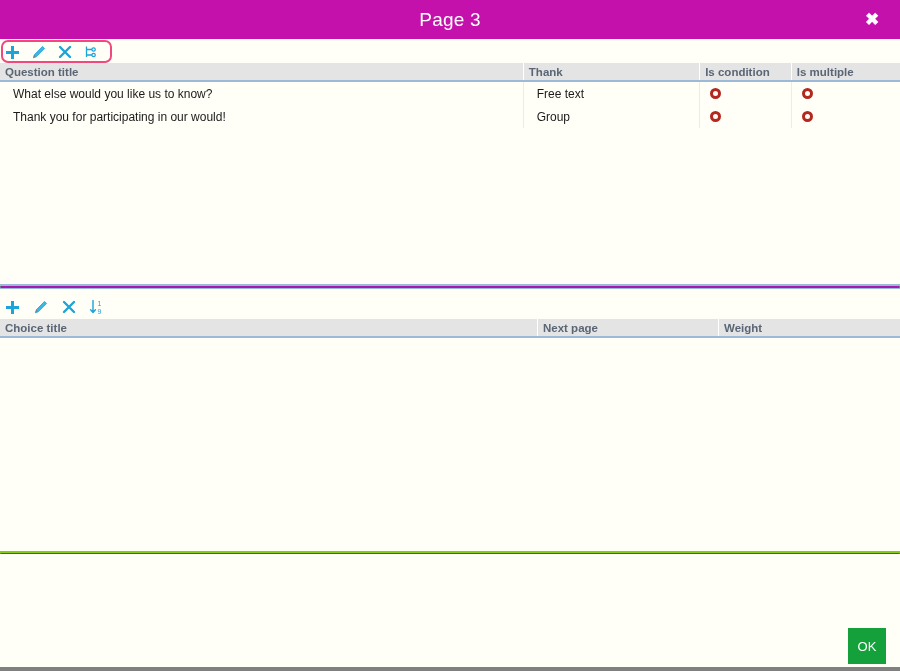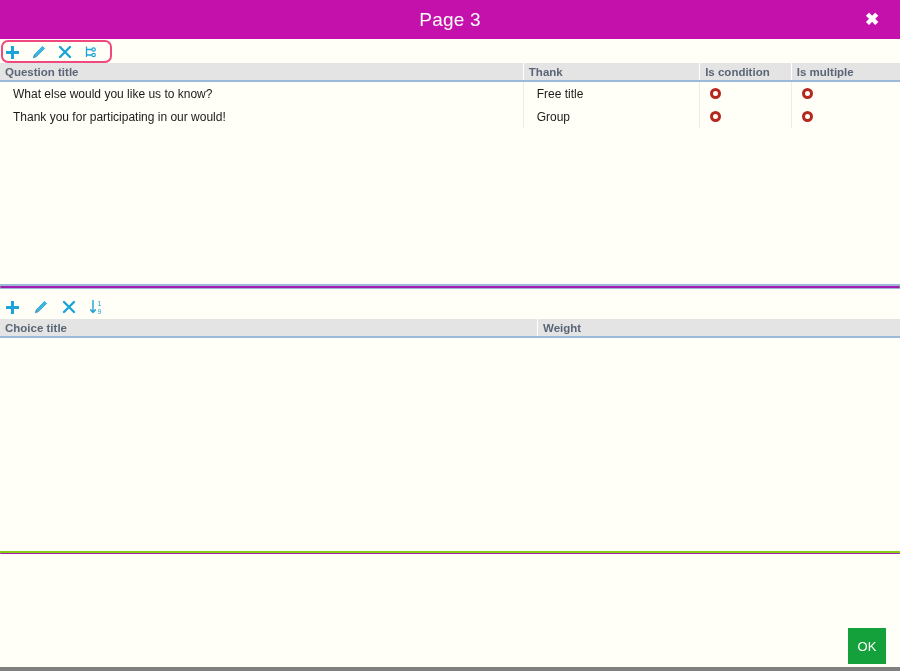--- a/index.html
+++ b/index.html
@@ -287,21 +287,21 @@
       <div class="hcell q-c1">Question title</div>
       <div class="hcell q-c2">Thank</div>
       <div class="hcell q-c3">Is condition</div>
       <div class="hcell q-c4">Is multiple</div>
     </div>
 
     <div class="grid-body">
 
       <div class="grid-row">
         <div class="cell q-c1">What else would you like us to know?</div>
-        <div class="cell q-c2">Free title</div>
+        <div class="cell q-c2">Free text</div>
         <div class="cell q-c3 center">
           <span class="ring"></span>
         </div>
         <div class="cell q-c4 center">
           <span class="ring"></span>
         </div>
       </div>
 
       <div class="grid-row">
         <div class="cell q-c1">Thank you for participating in our would!</div>
@@ -343,20 +343,21 @@
         <svg width="16" height="17" viewBox="0 0 16 17" aria-hidden="true">
           <path d="M4 1.5 L4 13.5 M4 13.5 L1.6 10.8 M4 13.5 L6.4 10.8" stroke="#1CA3D8" stroke-width="1.4" fill="none" stroke-linecap="round" stroke-linejoin="round"></path>
           <text x="8.4" y="7.2" font-family="Liberation Sans, sans-serif" font-size="7" fill="#1CA3D8">1</text>
           <text x="8.4" y="14.6" font-family="Liberation Sans, sans-serif" font-size="7" fill="#1CA3D8">9</text>
         </svg>
       </span>
     </div>
 
     <div class="grid-header">
       <div class="hcell c-c1">Choice title</div>
+      <div class="hcell c-c2">Next page</div>
       <div class="hcell c-c3">Weight</div>
     </div>
 
     <div class="grid-body" style="height:200px;"></div>
   </div>
 
   <div class="panel-footer">
     <button class="ok-button">OK</button>
   </div>
 

